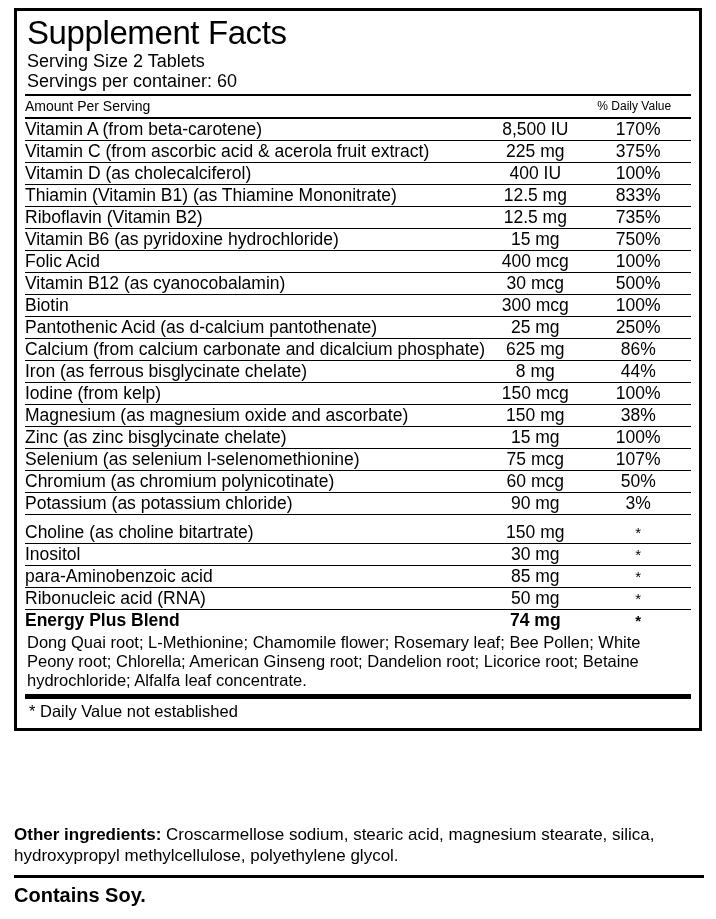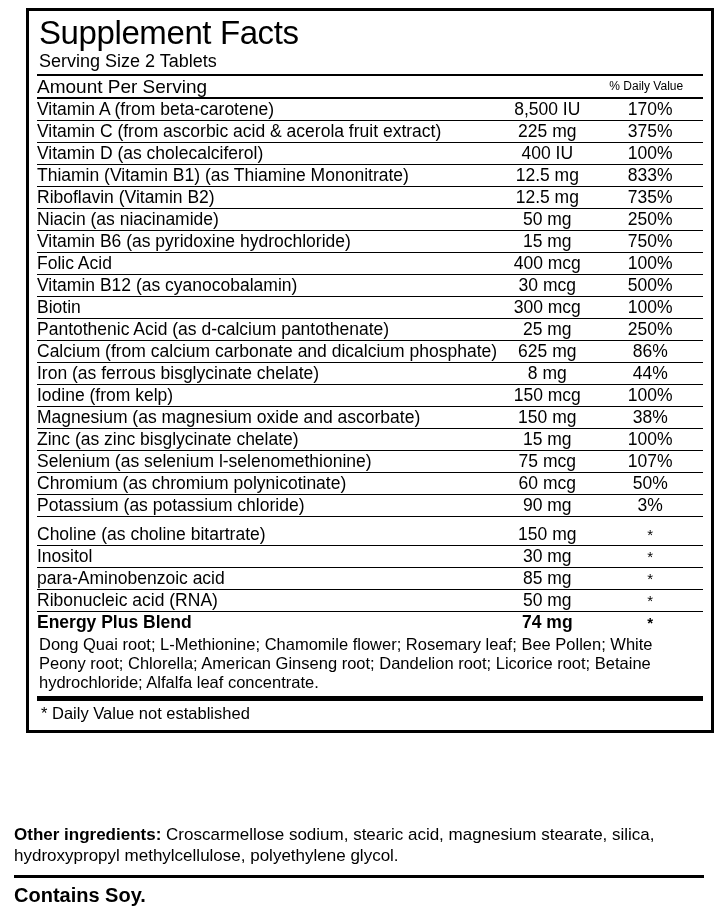--- a/index.html
+++ b/index.html
@@ -11,21 +11,21 @@
   body {
     width: 716px;
     height: 919px;
     font-family: "Liberation Sans", sans-serif;
     color: #000000;
     position: relative;
     overflow: hidden;
   }
   .panel {
     position: absolute;
-    left: 26px;
+    left: 14px;
     top: 8px;
     width: 688px;
     border: 3px solid #000;
     padding: 4px 8px 6px 8px;
   }
   .title {
     font-size: 33px;
     line-height: 36px;
     font-weight: normal;
     letter-spacing: -0.4px;
@@ -58,21 +58,21 @@
     white-space: nowrap;
   }
   td.nutrient { text-align: left; padding-left: 2px; }
   td.amount { text-align: center; padding-right: 8px; width: 118px; }
   td.dv { text-align: center; width: 118px; }
   td.star { text-align: center; width: 118px; font-size: 15px; vertical-align: top; padding-top: 2px;}
   tr.header-row td {
     border-bottom: 2px solid #000;
     padding-bottom: 1px;
   }
-  tr.header-row td.nutrient { font-size: 19px; }
+  tr.header-row td.nutrient { font-size: 14px; }
   tr.header-row td.dv-head { font-size: 12px; text-align: center; padding-right: 8px; }
   tr.gap td {
     border-bottom: none;
     height: 7px;
     padding: 0;
   }
   tr.blend td { font-weight: bold; border-bottom: none; }
   .blend-desc {
     font-size: 16.5px;
     line-height: 19px;
@@ -99,20 +99,21 @@
   }
   .contains { font-weight: bold; font-size: 20px; }
 </style>
 </head>
 <body>
 
 <div class="panel">
 
   <div class="title">Supplement Facts</div>
   <div class="serving-line">Serving Size 2 Tablets</div>
+  <div class="serving-line">Servings per container: 60</div>
 
   <div class="rule"></div>
 
   <table class="facts">
     <tbody>
       <tr class="header-row">
         <td class="nutrient">Amount Per Serving</td>
         <td class="amount"></td>
         <td class="dv-head">% Daily Value</td>
       </tr>
@@ -134,25 +135,20 @@
       </tr>
       <tr>
         <td class="nutrient">Thiamin (Vitamin B1) (as Thiamine Mononitrate)</td>
         <td class="amount">12.5 mg</td>
         <td class="dv">833%</td>
       </tr>
       <tr>
         <td class="nutrient">Riboflavin (Vitamin B2)</td>
         <td class="amount">12.5 mg</td>
         <td class="dv">735%</td>
-      </tr>
-      <tr>
-        <td class="nutrient">Niacin (as niacinamide)</td>
-        <td class="amount">50 mg</td>
-        <td class="dv">250%</td>
       </tr>
       <tr>
         <td class="nutrient">Vitamin B6 (as pyridoxine hydrochloride)</td>
         <td class="amount">15 mg</td>
         <td class="dv">750%</td>
       </tr>
       <tr>
         <td class="nutrient">Folic Acid</td>
         <td class="amount">400 mcg</td>
         <td class="dv">100%</td>

